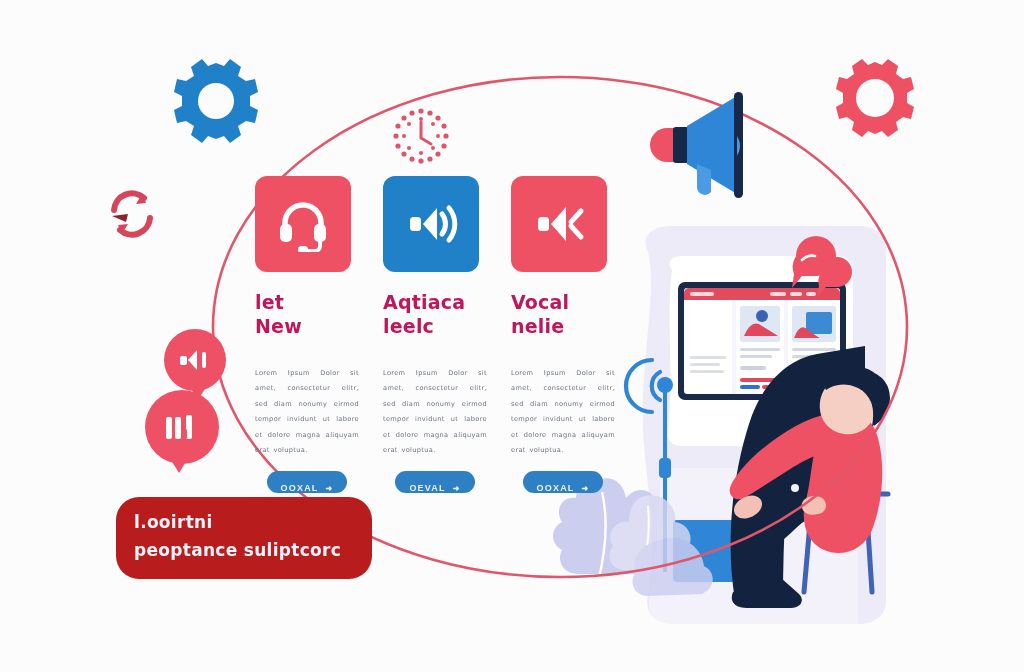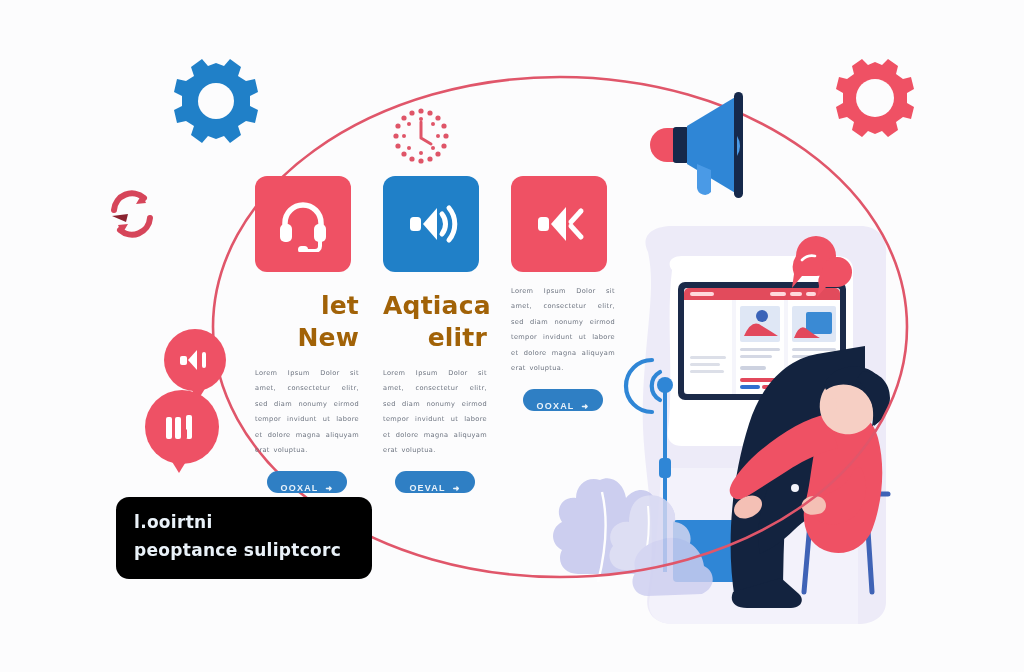--- a/index.html
+++ b/index.html
@@ -34,29 +34,29 @@
     height: 96px;
     border-radius: 12px;
     display: flex;
     align-items: center;
     justify-content: center;
   }
   .tile.red  { background: #ef5164; }
   .tile.blue { background: #2080c8; }
   .card-title {
     margin-top: 18px;
-    text-align: right;
-    font-size: 25px;
+    text-align: left;
+    font-size: 19px;
     font-weight: bold;
-    color: #a16207;
+    color: #be185d;
     line-height: 1.28;
     letter-spacing: .2px;
   }
   .card-body {
-    margin-top: 12px;
+    margin-top: 27px;
     font-size: 6.6px;
     line-height: 2.35;
     color: #6d7480;
     text-align: justify;
     letter-spacing: .35px;
     word-spacing: 1.2px;
     filter: blur(.35px);
   }
   .card-btn-wrap { margin-top: 12px; display: flex; justify-content: center; }
   .card-btn {
@@ -76,22 +76,22 @@
   }
   .card-btn .arw { font-size: 8px; }
 
   
   .callout {
     position: absolute;
     left: 116px;
     top: 497px;
     width: 256px;
     height: 82px;
-    background: #000000;
-    border-radius: 13px;
+    background: #b91c1c;
+    border-radius: 23px;
     padding: 12px 18px;
     box-sizing: border-box;
     color: #eaf2f9;
     font-size: 17px;
     font-weight: bold;
     line-height: 1.62;
     letter-spacing: .3px;
     filter: blur(.3px);
   }
 
@@ -345,39 +345,43 @@
       <div class="tile blue">
         <svg width="56" height="56" viewBox="0 0 56 56">
           <rect x="7" y="21" width="11" height="14" rx="3.5" fill="#fff"></rect>
           <path d="M20 28 L34 12 L34 44 Z" fill="#fff"></path>
           <path d="M39 18 a16 16 0 0 1 0 20" fill="none" stroke="#fff" stroke-width="5" stroke-linecap="round"></path>
           <path d="M46 12 a25 25 0 0 1 0 32" fill="none" stroke="#fff" stroke-width="5" stroke-linecap="round"></path>
         </svg>
       </div>
       <div class="card-title">
         <div>Aqtiaca</div>
-        <div>elitr</div>
+        <div>leelc</div>
       </div>
       <div class="card-body">Lorem Ipsum Dolor sit amet, consectetur elitr, sed diam nonumy eirmod tempor invidunt ut labore et dolore magna aliquyam erat voluptua.</div>
       <div class="card-btn-wrap">
         <button class="card-btn">
           <span>OEVAL</span>
           <span class="arw">➜</span>
         </button>
       </div>
     </div>
 
     <div class="card">
       <div class="tile red">
         <svg width="56" height="56" viewBox="0 0 56 56">
           <rect x="7" y="21" width="11" height="14" rx="3.5" fill="#fff"></rect>
           <path d="M20 28 L35 11 L35 45 Z" fill="#fff"></path>
           <path d="M50 15 L40 26" stroke="#fff" stroke-width="5" stroke-linecap="round"></path>
           <path d="M40 30 L50 41" stroke="#fff" stroke-width="5" stroke-linecap="round"></path>
         </svg>
+      </div>
+      <div class="card-title">
+        <div>Vocal</div>
+        <div>nelie</div>
       </div>
       <div class="card-body">Lorem Ipsum Dolor sit amet, consectetur elitr, sed diam nonumy eirmod tempor invidunt ut labore et dolore magna aliquyam erat voluptua.</div>
       <div class="card-btn-wrap">
         <button class="card-btn">
           <span>OOXAL</span>
           <span class="arw">➜</span>
         </button>
       </div>
     </div>
   </div>

